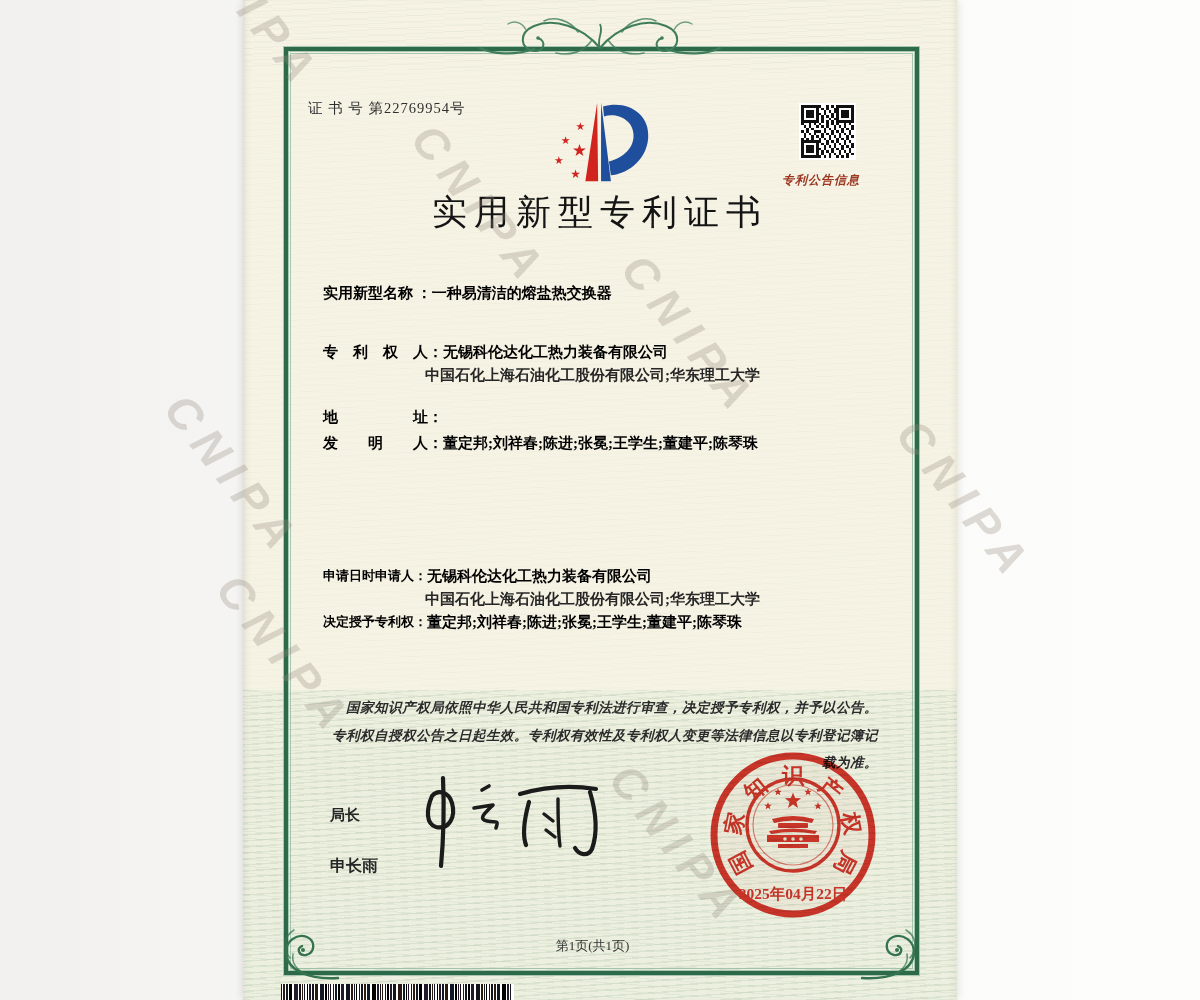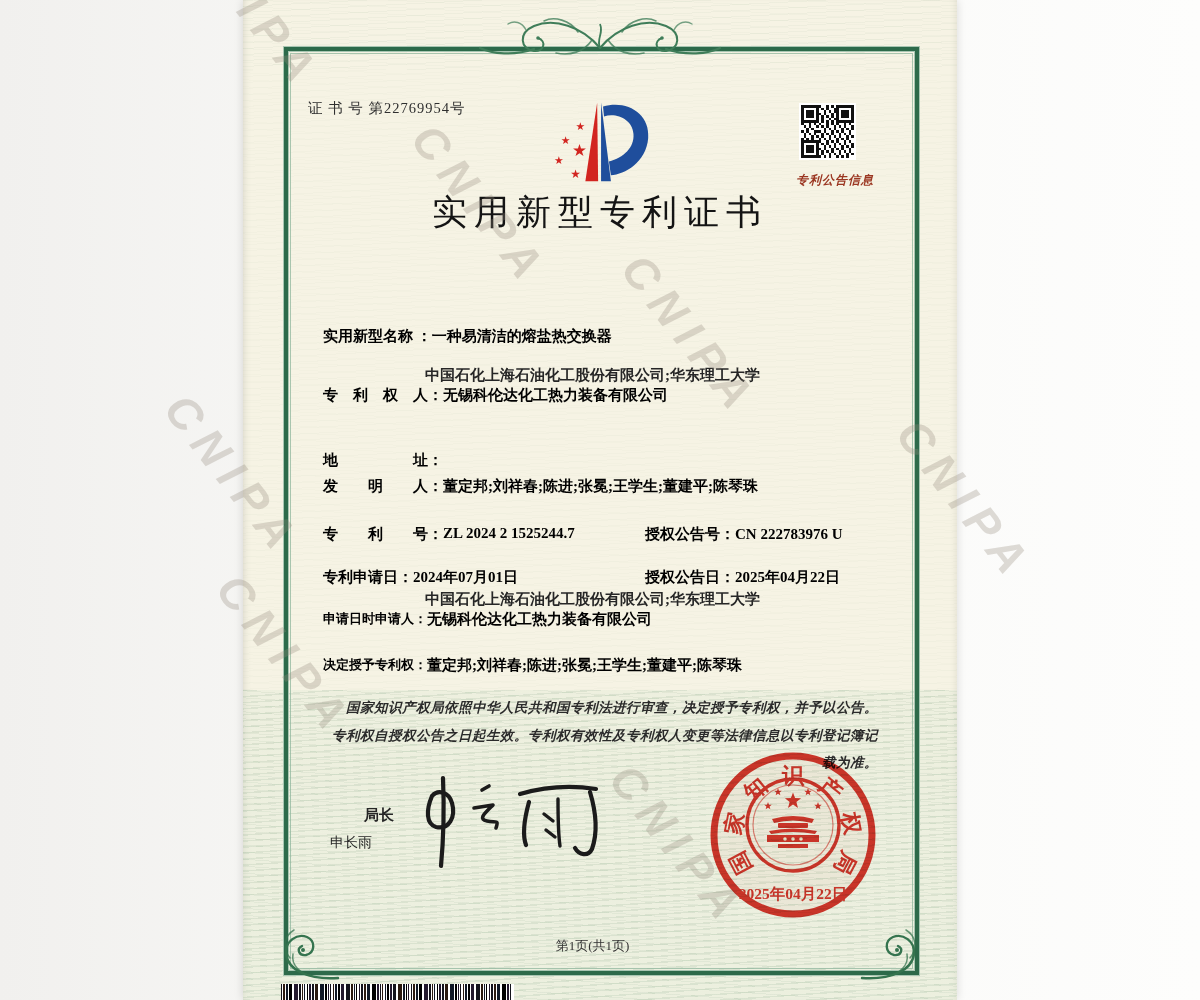--- a/index.html
+++ b/index.html
@@ -22,34 +22,34 @@
   
   #frame{position:absolute;left:284px;top:47px;width:635px;height:928px;box-sizing:border-box;
          border:4px solid #2d6a4a;box-shadow:0 0 0 1px #a8c6b2, inset 0 0 0 1px #a8c6b2;}
   #frame:after{content:"";position:absolute;inset:2px;border:1px solid rgba(141,181,156,.75);}
   .orn{position:absolute;pointer-events:none;}
   
   .t{position:absolute;color:#262626;white-space:pre;}
   #cert-no{left:308px;top:99px;font-size:14.5px;letter-spacing:1px;color:#2f2f2f;}
   #title{left:350px;top:189px;width:500px;text-align:center;font-size:35px;font-weight:400;
          letter-spacing:7px;color:#141414;}
-  .row{position:absolute;left:323px;width:562px;font-size:15px;font-weight:600;display:flex;white-space:pre;margin-top:43px;}
+  .row{position:absolute;left:323px;width:562px;font-size:15px;font-weight:600;display:flex;white-space:pre;}
   .row .lab{flex:0 0 auto;}
   .lab2{position:absolute;left:322px;top:0;white-space:pre;}
   .cont{position:absolute;left:425px;font-size:15px;font-weight:600;color:#262626;white-space:pre;}
   .small-lab{font-size:13px;}
   #notice{left:328px;top:694px;width:550px;font-size:13.5px;font-style:italic;font-weight:600;
           line-height:27.5px;text-align:right;color:#2b2b2b;letter-spacing:.5px;white-space:normal;}
-  #post-label{left:330px;top:806px;font-size:15px;font-weight:700;margin-left:34px;}
-  #post-name{left:330px;top:834px;font-size:14px;font-weight:400;}
+  #post-label{left:330px;top:806px;font-size:15px;font-weight:700;}
+  #post-name{left:330px;top:856px;font-size:16px;font-weight:700;}
   #page-no{left:495px;top:937px;width:195px;text-align:center;font-size:13px;color:#333;}
   
   #qr{position:absolute;left:799px;top:103px;width:57px;height:57px;background:#fff;padding:2px;box-sizing:border-box;}
   #qr svg{display:block;width:100%;height:100%;}
-  #qr-caption{left:782px;top:172px;width:92px;text-align:right;font-size:12px;font-weight:700;
+  #qr-caption{left:782px;top:172px;width:92px;text-align:left;font-size:12px;font-weight:700;
               font-style:italic;color:#9b3722;letter-spacing:1px;}
   
   #barcode{position:absolute;left:281px;top:984px;width:233px;height:16px;background:#fff;overflow:hidden;}
   #barcode .bar{position:absolute;top:0;bottom:0;}
   
   .wm{position:absolute;font-family:"Liberation Sans","DejaVu Sans",sans-serif;
       font-style:italic;font-weight:700;font-size:46px;letter-spacing:10px;
       color:rgba(148,140,126,.30);transform:translate(-50%,-50%) rotate(52deg);
       white-space:nowrap;pointer-events:none;z-index:6;}
   
@@ -361,29 +361,21 @@
   <div class="cont" style="top:366px;">中国石化上海石油化工股份有限公司;华东理工大学</div>
 
   <div class="row" style="top:408px;gap:22px;">
     <span class="lab">地　　　　　址：</span>
   </div>
 
   <div class="row" style="top:434px;">
     <span class="lab">发　　明　　人：</span><span>董定邦;刘祥春;陈进;张冕;王学生;董建平;陈琴珠</span>
   </div>
 
-  <div class="row" style="top:482px;">
-    <span class="lab">专　　利　　号：</span><span>ZL 2024 2 1525244.7</span>
-    <span class="lab2"><span>授权公告号：</span><span>CN 222783976 U</span></span>
-  </div>
-
-  <div class="row" style="top:525px;">
-    <span class="lab">专利申请日：</span><span>2024年07月01日</span>
-    <span class="lab2"><span>授权公告日：</span><span>2025年04月22日</span></span>
-  </div>
+
 
   <div class="row" style="top:567px;">
     <span class="lab small-lab">申请日时申请人：</span><span>无锡科伦达化工热力装备有限公司</span>
   </div>
   <div class="cont" style="top:590px;">中国石化上海石油化工股份有限公司;华东理工大学</div>
 
   <div class="row" style="top:613px;">
     <span class="lab small-lab">决定授予专利权：</span><span>董定邦;刘祥春;陈进;张冕;王学生;董建平;陈琴珠</span>
   </div>
 

